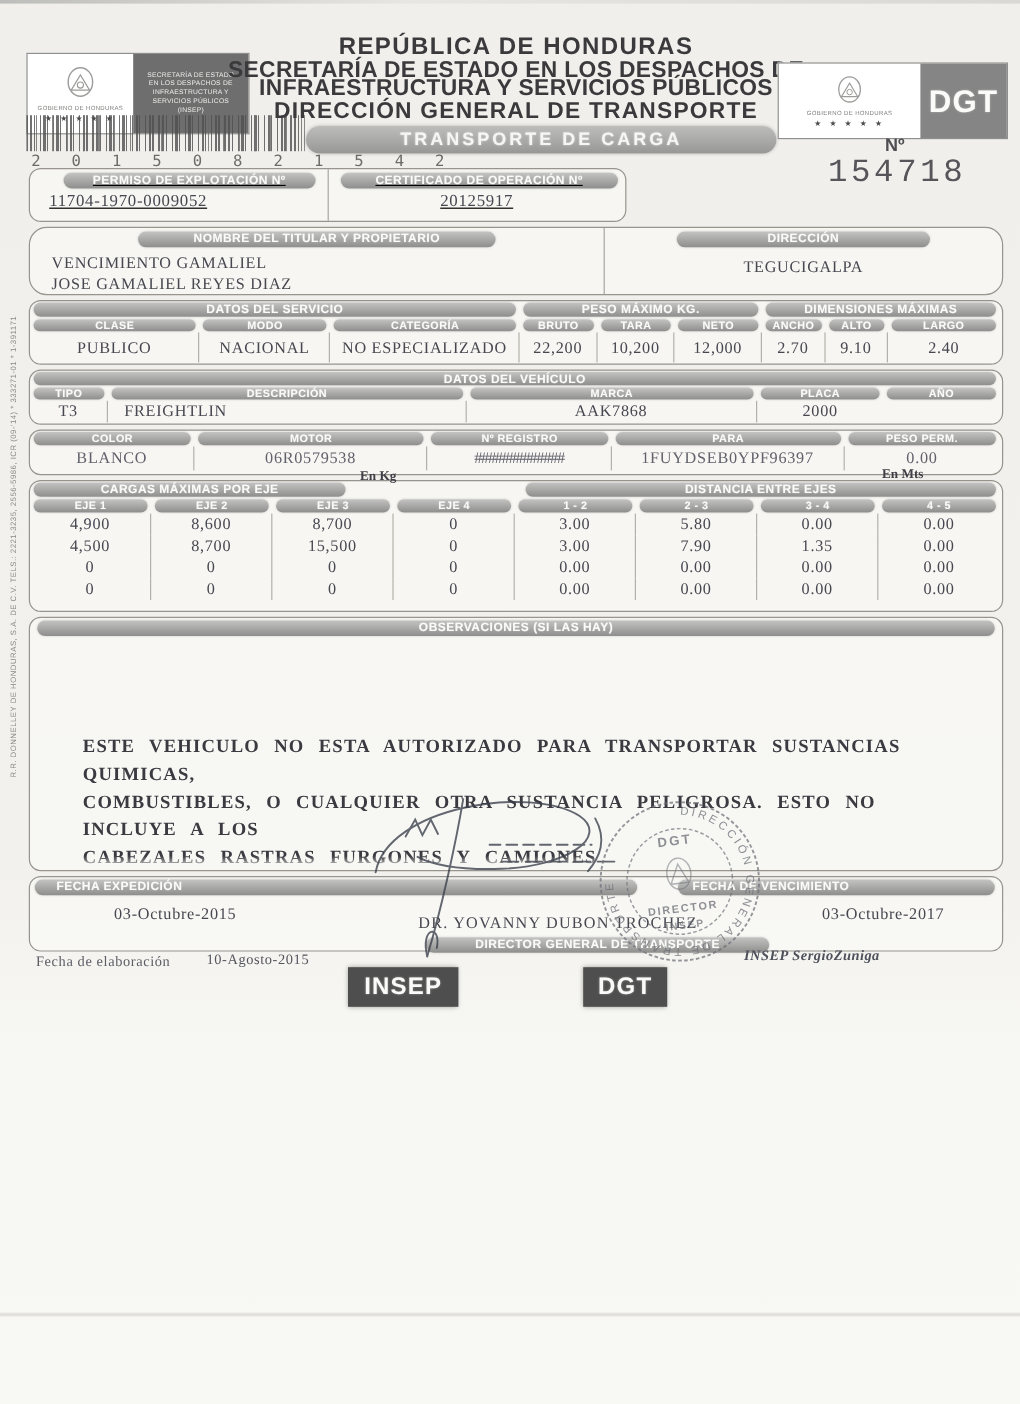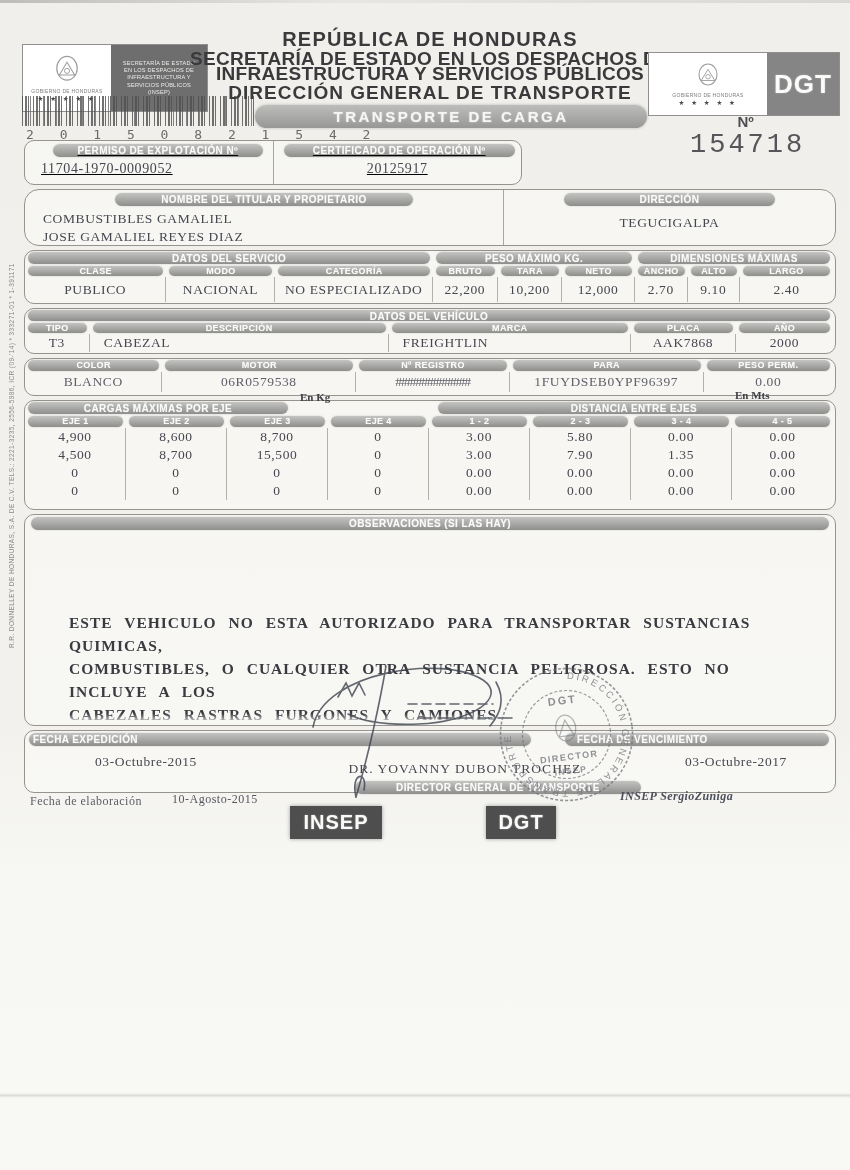--- a/index.html
+++ b/index.html
@@ -76,21 +76,21 @@
   .unit{position:absolute;font-family:"Liberation Serif",serif;font-size:11px;color:#3f3f46;font-weight:700;}
 
   
   .s7{left:24px;top:514px;width:812px;height:212px;}
   .s7 .banner{margin:2px 6px;}
   .warning{position:absolute;left:44px;top:96px;width:726px;font-family:"Liberation Serif","DejaVu Serif",serif;font-weight:700;font-size:15.5px;color:#3a3a40;letter-spacing:1px;word-spacing:7px;line-height:23px;}
   .warning .l3{display:block;-webkit-mask-image:linear-gradient(180deg,#000 45%,transparent 92%);mask-image:linear-gradient(180deg,#000 45%,transparent 92%);}
 
   
   .s8{left:24px;top:730px;width:812px;height:63px;}
-  .s8 .b-left{position:absolute;left:4px;top:2px;width:502px;text-align:left;padding-left:4px;box-sizing:border-box;}
+  .s8 .b-left{position:absolute;left:4px;top:2px;width:502px;text-align:left;padding-left:18px;box-sizing:border-box;}
   .s8 .b-right{position:absolute;left:540px;top:2px;width:264px;text-align:left;padding-left:12px;box-sizing:border-box;}
   .s8 .v-exp{position:absolute;left:70px;top:23px;}
   .s8 .v-ven{position:absolute;left:660px;top:23px;}
   .s8 .dname{position:absolute;left:300px;top:30px;width:280px;text-align:center;font-size:13.5px;letter-spacing:1px;}
   .s8 .dtitle{position:absolute;left:330px;top:50px;width:286px;}
 
   
   .f-elab{position:absolute;left:30px;top:794px;font-family:"Liberation Serif",serif;font-size:12px;color:#5d5d66;letter-spacing:.5px;}
   .f-elabv{position:absolute;left:172px;top:792px;font-family:"Liberation Serif",serif;font-size:12px;color:#55555e;letter-spacing:.5px;}
   .f-note{position:absolute;left:620px;top:789px;font-family:"Liberation Serif",serif;font-size:12px;font-weight:700;color:#4e515c;letter-spacing:.4px;font-style:italic;}
@@ -164,21 +164,21 @@
     </div>
     <div class="cell">
       <div class="banner lbl10">CERTIFICADO DE OPERACIÓN Nº</div>
       <div class="val v">20125917</div>
     </div>
   </div>
 
   <div class="box s2">
     <div class="left">
       <div class="banner lbl10">NOMBRE DEL TITULAR Y PROPIETARIO</div>
-      <div class="val v1">COMBUSTIBLES GAMALIEL</div>
+      <div class="val v1">VENCIMIENTO GAMALIEL</div>
       <div class="val v2">JOSE GAMALIEL REYES DIAZ</div>
     </div>
     <div class="right">
       <div class="banner lbl10">DIRECCIÓN</div>
       <div class="val vr">TEGUCIGALPA</div>
     </div>
   </div>
 
   <div class="box s3"></div>
   <div class="grid s3g">
@@ -207,21 +207,20 @@
 
   <div class="box s4"></div>
   <div class="grid s4g">
     <div class="banner lbl10 g-banner" style="grid-column:1/6">DATOS DEL VEHÍCULO</div>
     <div class="banner lbl9 g-banner">TIPO</div>
     <div class="banner lbl9 g-banner">DESCRIPCIÓN</div>
     <div class="banner lbl9 g-banner">MARCA</div>
     <div class="banner lbl9 g-banner">PLACA</div>
     <div class="banner lbl9 g-banner">AÑO</div>
     <div class="val g-val bdr">T3</div>
-    <div class="val g-val bdr" style="justify-content:flex-start;padding-left:14px">CABEZAL</div>
     <div class="val g-val bdr" style="justify-content:flex-start;padding-left:14px">FREIGHTLIN</div>
     <div class="val g-val bdr">AAK7868</div>
     <div class="val g-val">2000</div>
   </div>
 
   <div class="box s5"></div>
   <div class="grid s5g">
     <div class="banner lbl9 g-banner">COLOR</div>
     <div class="banner lbl9 g-banner">MOTOR</div>
     <div class="banner lbl9 g-banner">Nº REGISTRO</div>

